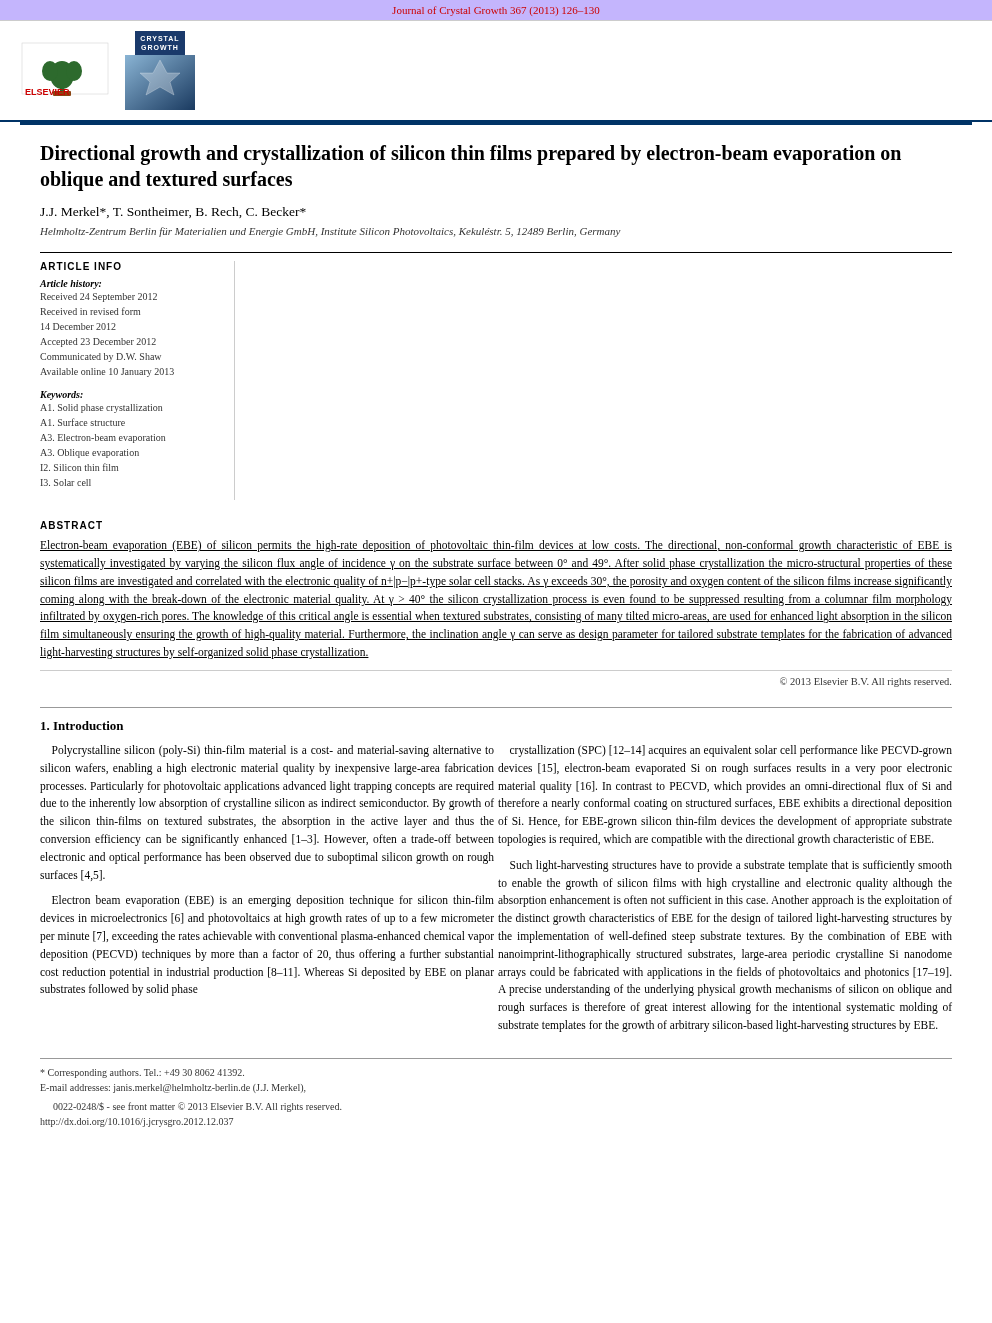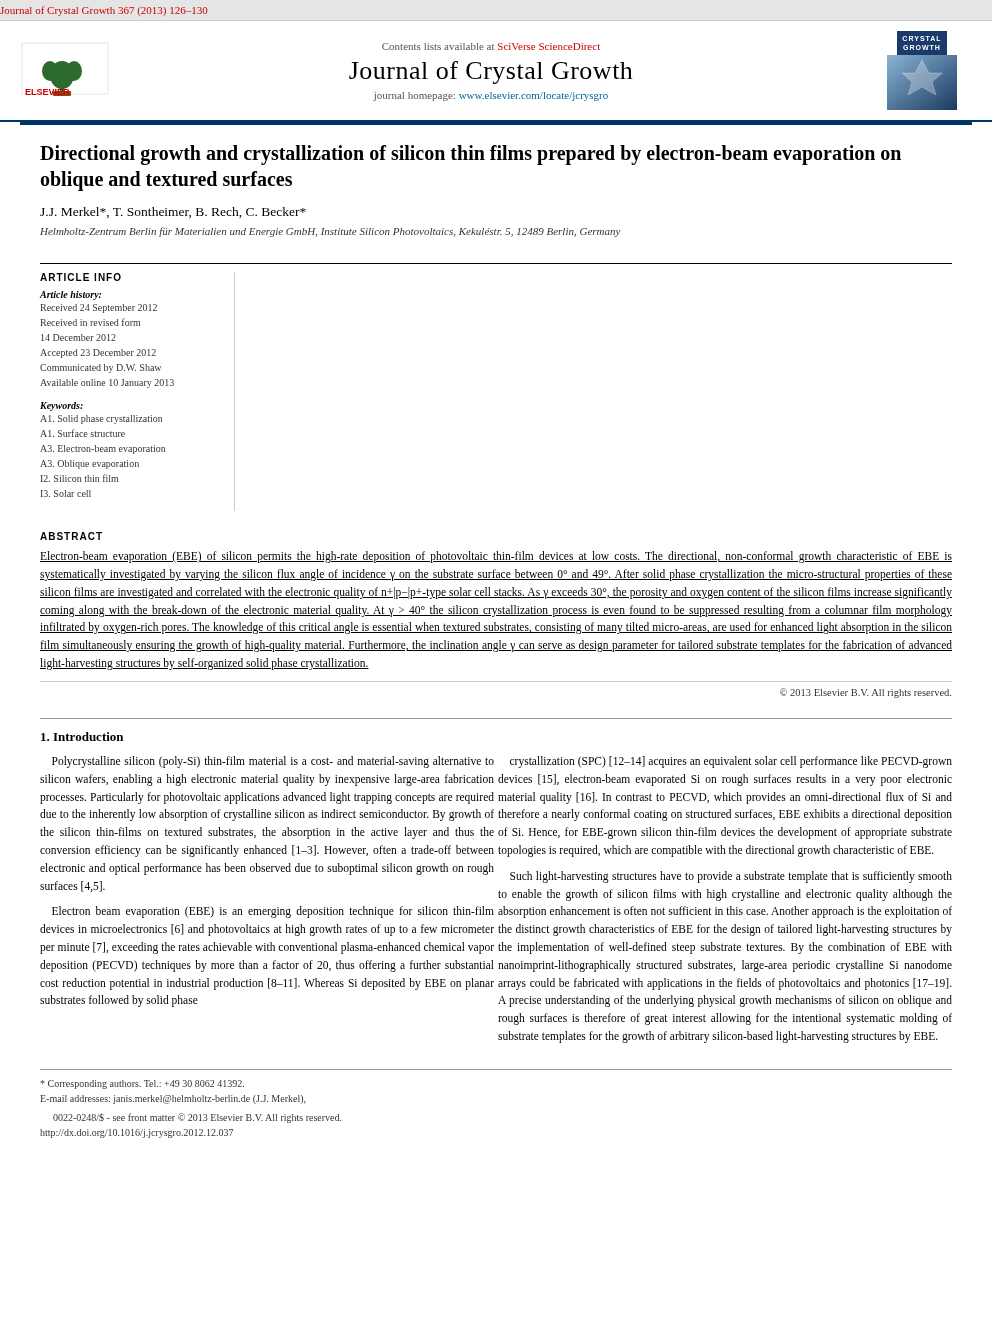--- a/index.html
+++ b/index.html
@@ -7,23 +7,23 @@
       background: #fff;
       font-family: 'Times New Roman', Times, serif;
       font-size: 13px;
       color: #000;
       width: 992px;
       min-height: 1323px;
     }
 
     
     .journal-top-bar {
-      background: #e5e5e5;
+      background: #c4b5fd;
       border-bottom: 1px solid #ccc;
-      text-align: left;
+      text-align: center;
       padding: 4px 0;
       font-size: 11px;
       color: #c00;
     }
 
     
     .header-area {
       display: flex;
       align-items: center;
       padding: 10px 20px;
@@ -124,21 +124,21 @@
     .authors {
       font-size: 13.5px;
       margin-bottom: 5px;
     }
 
     
     .affiliation {
       font-size: 11px;
       font-style: italic;
       color: #333;
-      margin-bottom: 26px;
+      margin-bottom: 15px;
     }
 
     
     .two-col {
       display: flex;
       gap: 20px;
       margin-bottom: 20px;
       border-top: 1px solid #000;
       padding-top: 8px;
       flex-direction: column;
@@ -288,35 +288,20 @@
         <ellipse cx="37" cy="32" rx="12" ry="14" fill="#2d6a2d"></ellipse>
         <ellipse cx="25" cy="28" rx="8" ry="10" fill="#2d6a2d"></ellipse>
         <ellipse cx="49" cy="28" rx="8" ry="10" fill="#2d6a2d"></ellipse>
 
         <rect x="28" y="48" width="18" height="5" rx="1" fill="#8B4513"></rect>
       </g>
       <text x="5" y="54" font-size="9" font-family="Arial" font-weight="bold" fill="#cc0000">ELSEVIER</text>
     </svg>
   </div>
 
-  <div class="header-center">
-    <div class="contents-line">
-      <span>Contents lists available at</span>
-      <a class="sciverse-link">
-        <span>SciVerse ScienceDirect</span>
-      </a>
-    </div>
-    <div class="journal-title">Journal of Crystal Growth</div>
-    <div class="journal-homepage">
-      <span>journal homepage:</span>
-      <a class="homepage-link">
-        <span>www.elsevier.com/locate/jcrysgro</span>
-      </a>
-    </div>
-  </div>
 
   <div class="crystal-growth-logo">
     <div class="logo-box">CRYSTAL<br>GROWTH</div>
     <div class="crystal-image">
       
       <svg width="70" height="55" viewBox="0 0 70 55" xmlns="http://www.w3.org/2000/svg">
         <defs>
           <linearGradient id="crystalGrad" x1="0%" y1="0%" x2="100%" y2="100%">
             <stop offset="0%" style="stop-color:#8ab4d4;stop-opacity:1"></stop>
             <stop offset="100%" style="stop-color:#1a3a60;stop-opacity:1"></stop>

